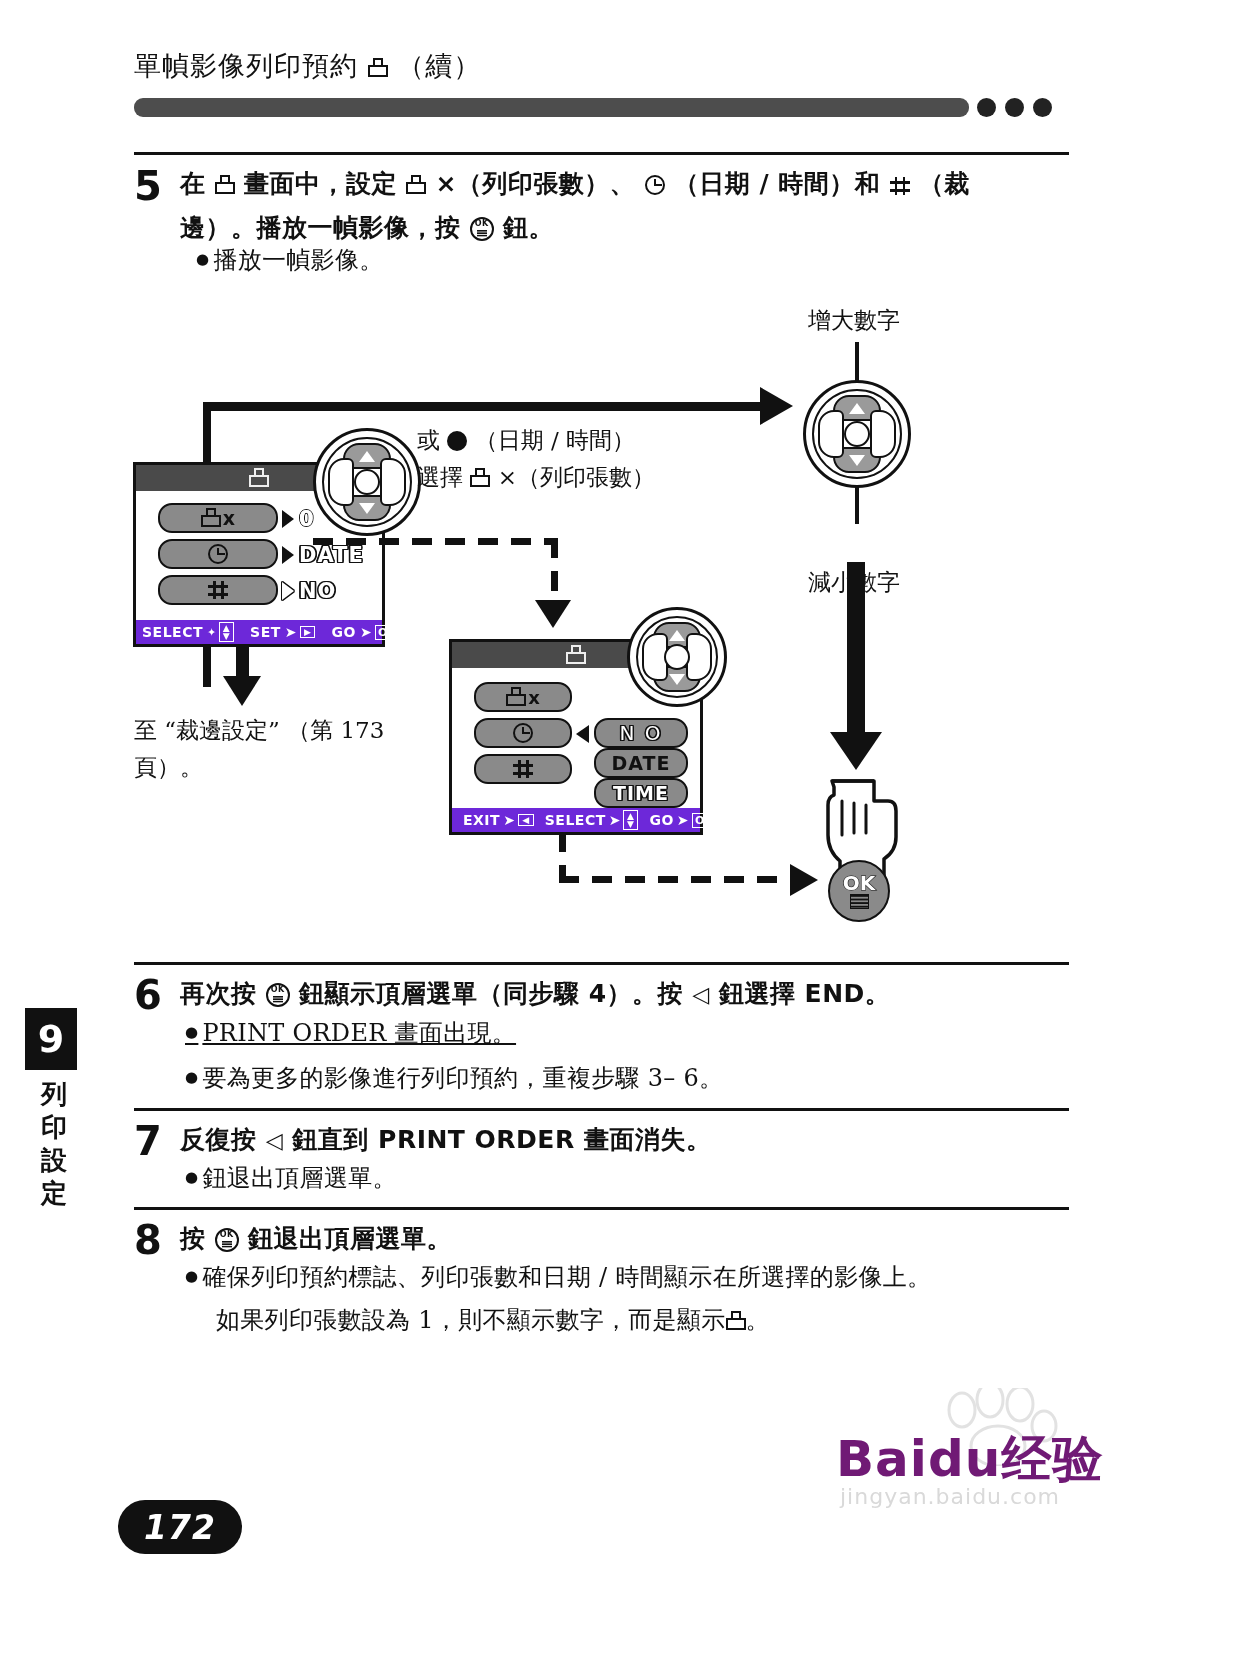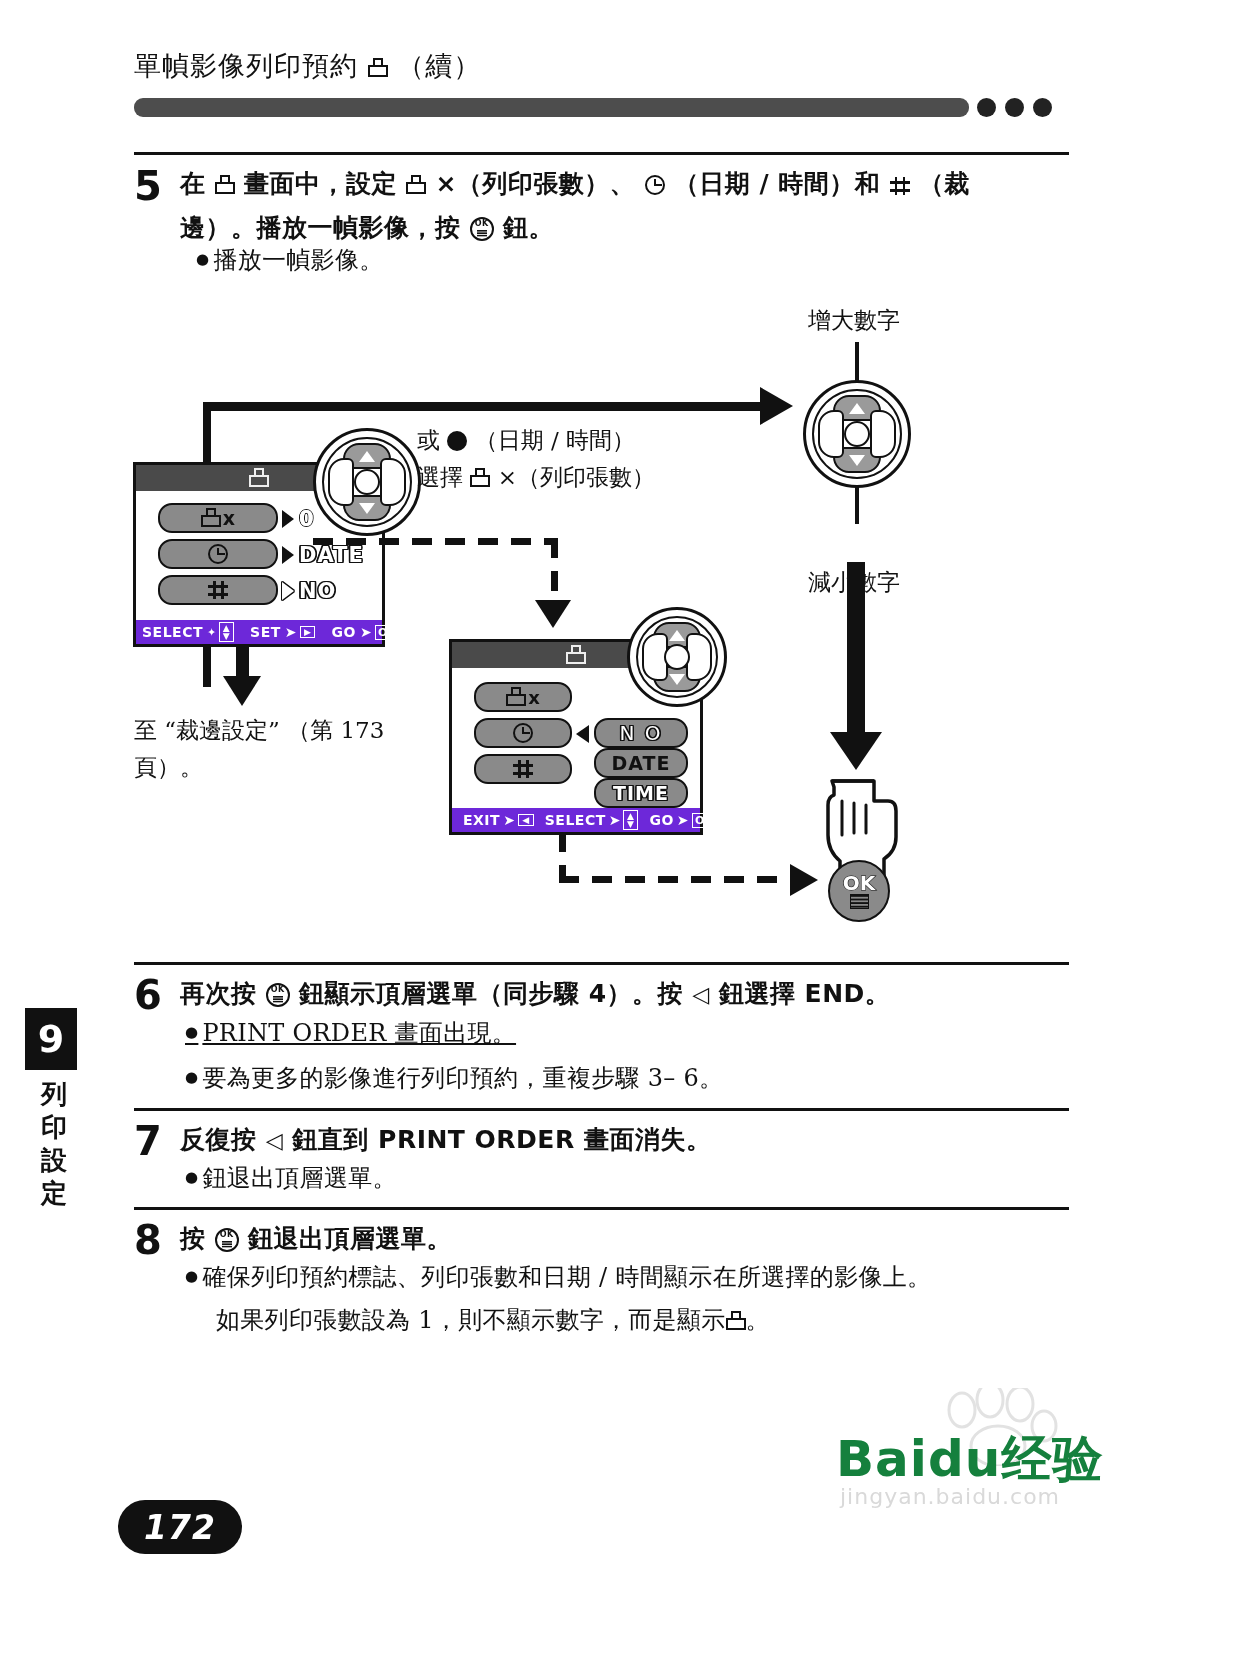--- a/index.html
+++ b/index.html
@@ -397,21 +397,21 @@
     top: 1388px;
     width: 300px;
     height: 130px;
     pointer-events: none;
   }
   #wm-main {
     position: absolute;
     left: 8px; top: 38px;
     font-size: 50px;
     font-weight: bold;
-    color: #15803d;
+    color: #701a75;
     letter-spacing: 1px;
     font-family: "DejaVu Sans", sans-serif;
   }
   #wm-sub {
     position: absolute;
     left: 12px; top: 96px;
     font-size: 22px;
     color: #d9d9d9;
     letter-spacing: 1px;
     font-family: "DejaVu Sans", sans-serif;

